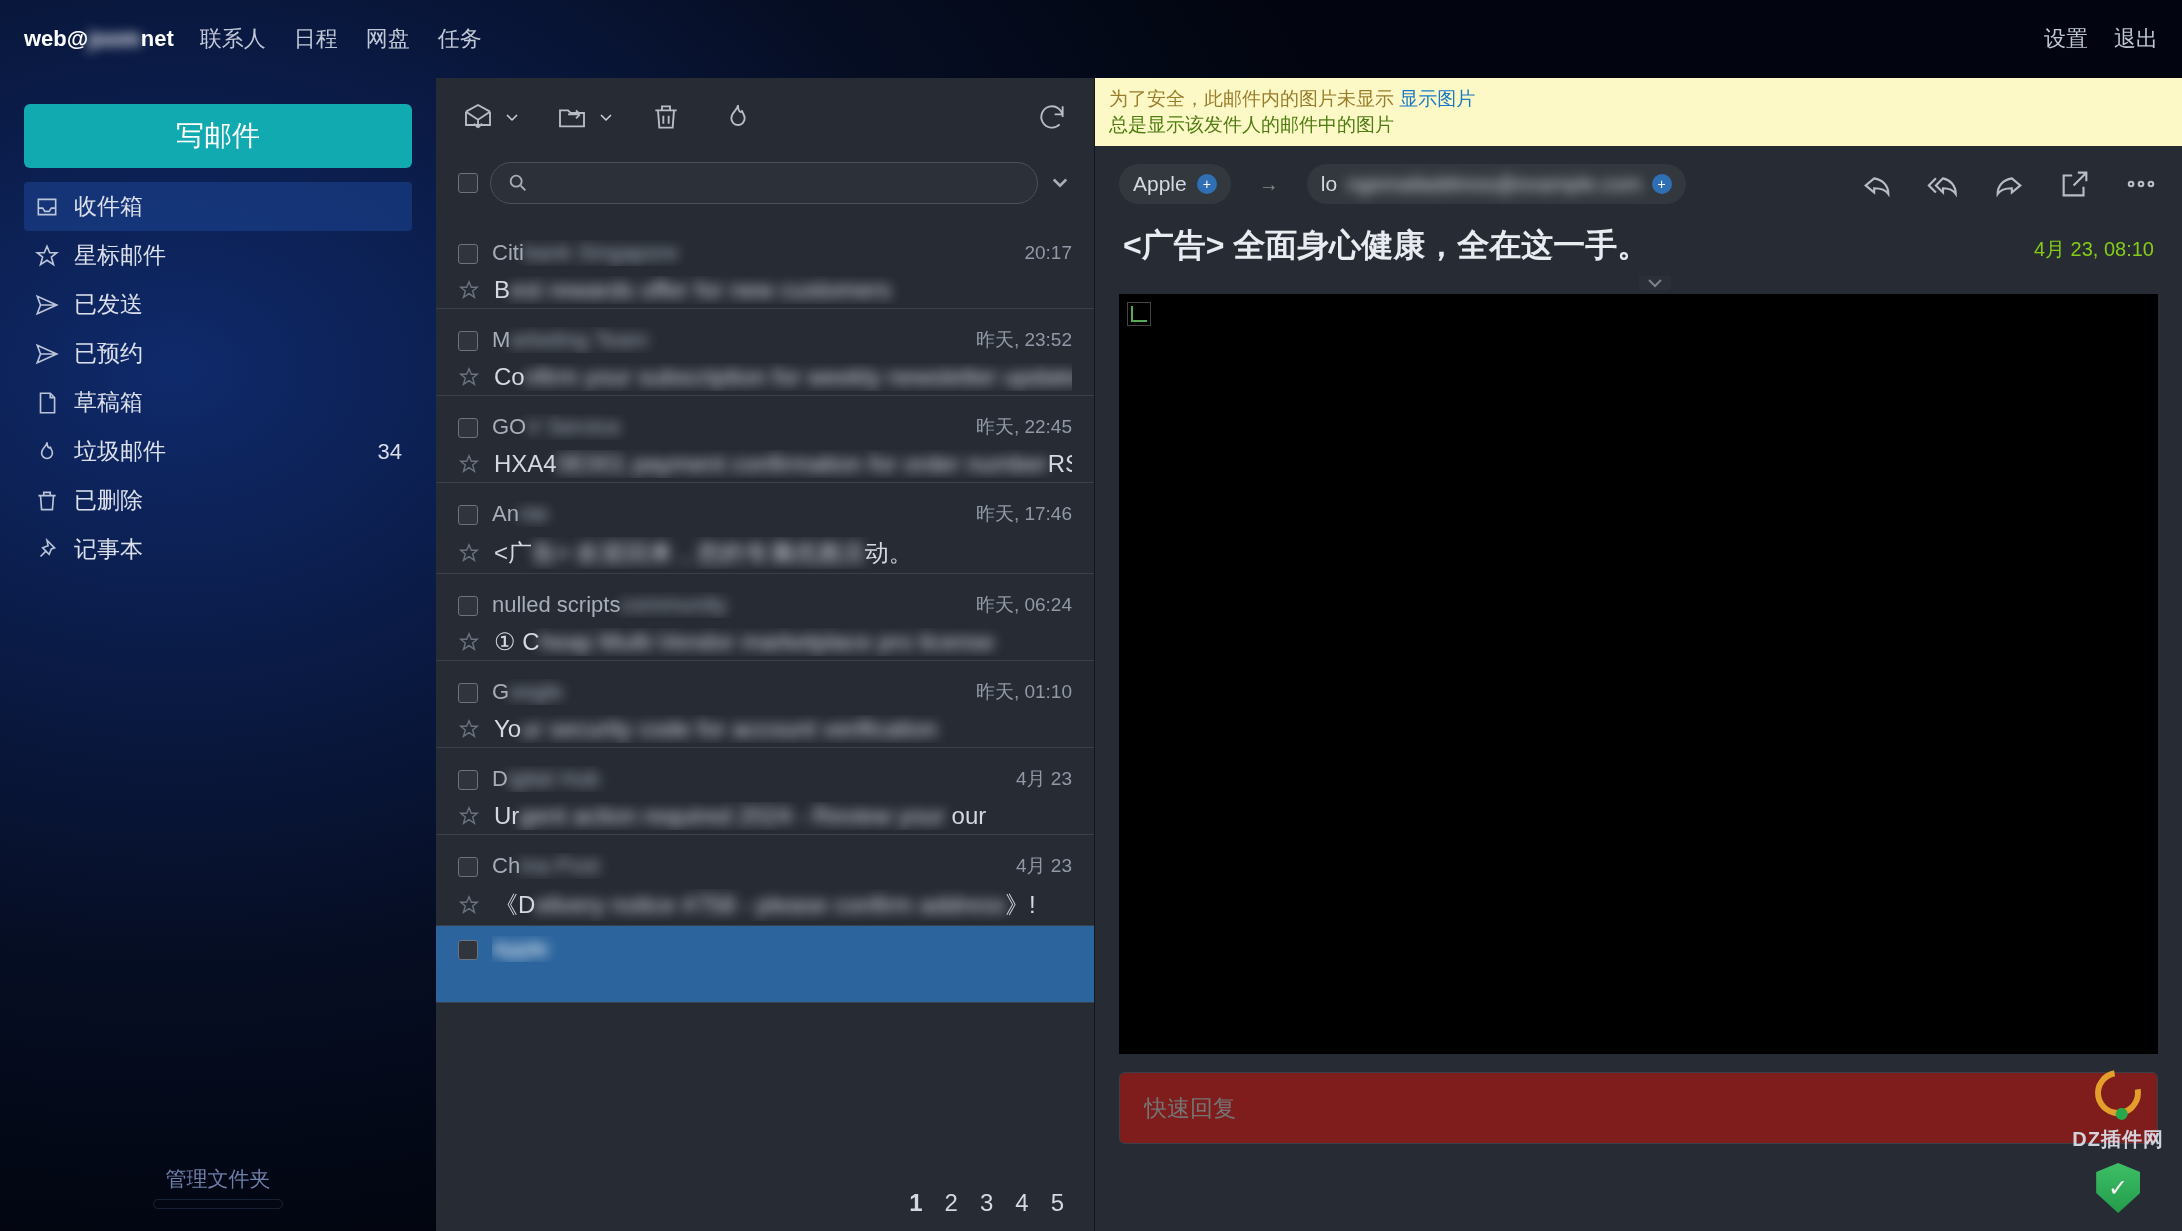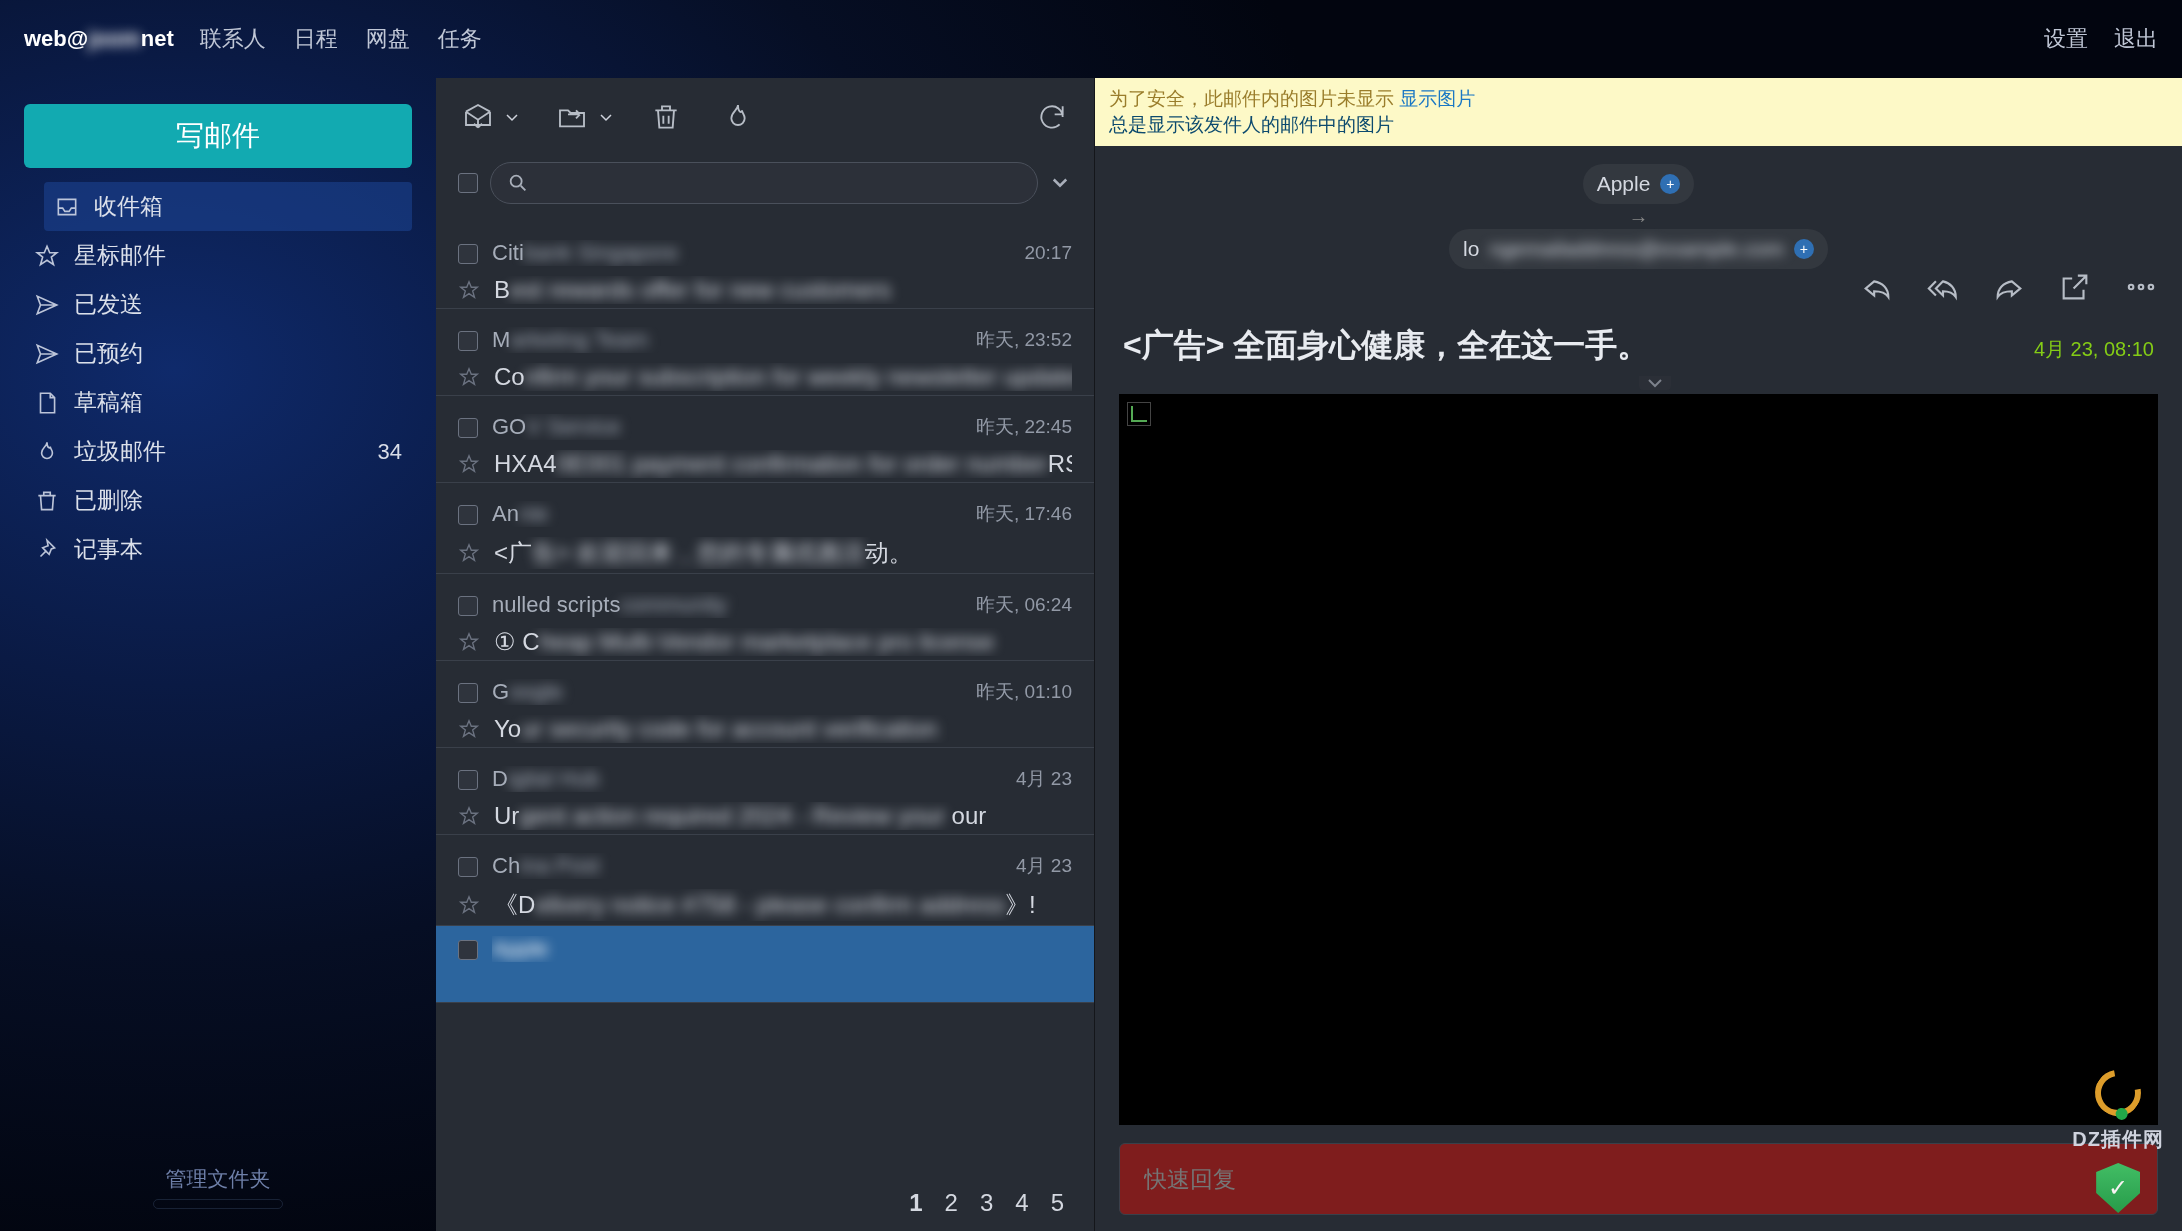--- a/index.html
+++ b/index.html
@@ -30,21 +30,21 @@
   .compose-btn {
     background:#12aab1; color:#fff; font-size:28px; font-weight:500;
     height:64px; border:none; border-radius:6px; cursor:pointer; width:100%;
     display:flex; align-items:center; justify-content:center; margin-bottom:14px;
   }
   .folders { list-style:none; }
   .folder {
     display:flex; align-items:center; gap:14px; height:49px; padding:0 10px;
     color:#dbe0ea; font-size:23px; cursor:pointer; border-radius:4px;
   }
-  .folder.selected { background:rgba(30,70,150,0.55);margin-left:20px; }
+  .folder.selected { background:rgba(30,70,150,0.55); }
   .folder .ficon { width:26px; height:26px; display:flex; align-items:center; justify-content:center; opacity:0.9; }
   .folder .ficon svg { width:26px; height:26px; stroke:#cfd6e6; stroke-width:1.5; fill:none; }
   .badge { margin-left:auto; color:#d8dde8; font-size:22px; }
   .sidebar-footer { margin-top:auto; text-align:center; color:#6e7fa8; font-size:21px; padding-bottom:10px; }
   .sidebar-scroll { width:130px; height:10px; border:1px solid #3a4a6a; border-radius:5px; margin:6px auto 4px; opacity:.4; }
 
   
   .list-panel {
     width:659px; background:#272c34; display:flex; flex-direction:column; position:relative;
     border-right:1px solid #14161a;
@@ -93,23 +93,23 @@
   }
   .pager-num { cursor:pointer; padding:0 4px; }
   .pager-num.current { font-weight:700; }
 
   
   .preview { flex:1; background:#272c34; display:flex; flex-direction:column; position:relative; }
   .img-warning {
     background:#fdf9c7; color:#9a7d2b; font-size:19px; padding:8px 14px;
   }
   .img-warning a { color:#1b78c4; cursor:pointer; }
-  .img-warning .line2 { color:#0c4a6e; cursor:pointer; }
+  .img-warning .line2 { color:#4d7c0f; cursor:pointer; }
   .pv-headerbar {
-    display:flex; align-items:center; padding:18px 24px 14px 24px; gap:1px;flex-direction:column;
+    display:flex; align-items:center; padding:18px 24px 14px 24px; gap:28px;
   }
   .chip {
     background:#33383f; border-radius:20px; height:40px; display:flex; align-items:center;
     padding:0 14px; font-size:21px; color:#d4d8e0; gap:10px;
   }
   .chip .dot { width:20px; height:20px; border-radius:50%; background:#2f6fb3; display:flex; align-items:center; justify-content:center; color:#fff; font-size:14px; }
   .arrow-sep { color:#888; font-size:20px; }
   .pv-actions { margin-left:auto; display:flex; gap:32px; }
   .pv-act { width:34px; height:34px; cursor:pointer; }
   .pv-act svg { width:34px; height:34px; stroke:#b7bdc6; fill:none; stroke-width:1.5; }

